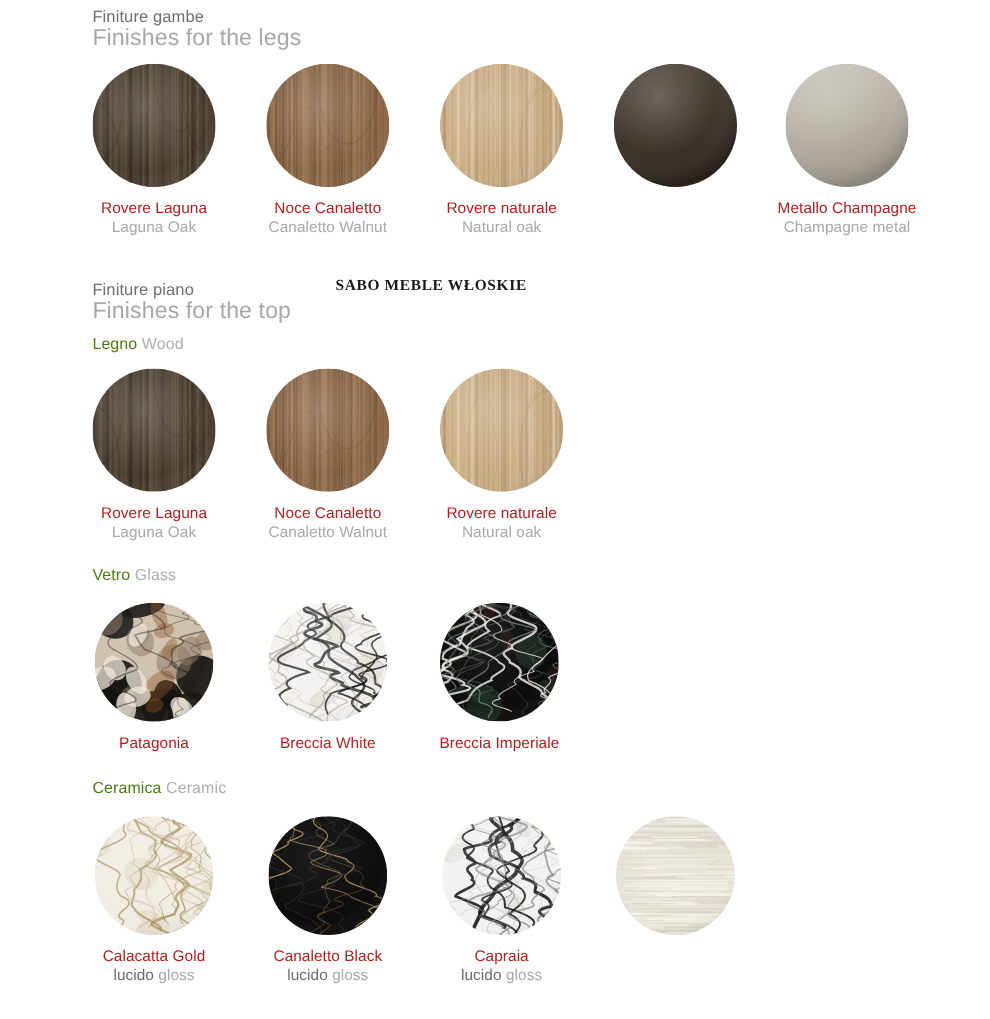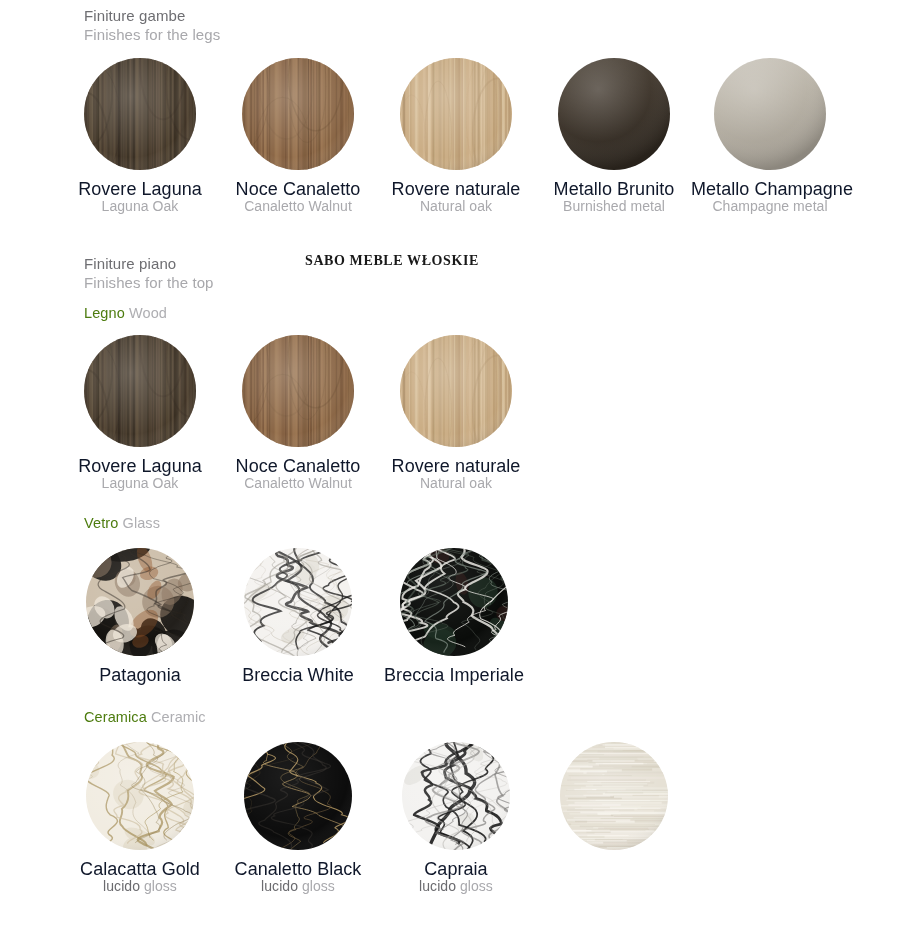--- a/index.html
+++ b/index.html
@@ -7,42 +7,42 @@
     width: 900px; height: 926px;
     background: #ffffff;
     font-family: "Liberation Sans", sans-serif;
     overflow: hidden;
   }
   .page { position: relative; width: 730px; height: 926px; }
 
   
   .sec-head { position: absolute; left: 84px; }
   .sec-head .it { font-size: 15px; color: #6e6e72; line-height: 19px; letter-spacing: .1px; }
-  .sec-head .en { font-size: 15px; color: #a8a8ac; line-height: 19px; letter-spacing: .1px; }
+  .sec-head .en { font-size: 21px; color: #a8a8ac; line-height: 19px; letter-spacing: .1px; }
 
   .sub-head { position: absolute; left: 84px; font-size: 14.5px; line-height: 18px; letter-spacing: .1px; }
   .sub-head .it { color: #4d7c0f; }
   .sub-head .en { color: #aeaeb2; }
 
   
   .watermark {
     position: absolute; left: 305px; top: 253px;
     font-family: "Liberation Serif", "DejaVu Serif", serif;
     font-weight: bold; 
     font-size: 14px; letter-spacing: .6px; color: #191919;
     white-space: nowrap;
   }
 
   
   .row { position: absolute; left: 0; width: 900px; }
   .cell { position: absolute; width: 158px; text-align: center; }
   .disc-wrap { width: 158px; display: flex; justify-content: center; }
   .disc { border-radius: 50%; overflow: hidden; display: block; }
   .cap { margin-top: 11px; }
-  .cap .l1 { display: block; font-size: 18px; line-height: 17px; color: #0f172a; letter-spacing: .05px; white-space: nowrap;}
+  .cap .l1 { display: block; font-size: 14px; line-height: 17px; color: #b91c1c; letter-spacing: .05px; white-space: nowrap;}
   .cap .l2 { display: block; font-size: 14px; line-height: 17px; color: #a9a9ad; letter-spacing: .05px; white-space: nowrap;}
   .cap .l2.dark { color: #6b6b6f; }
   .cap .l2 .em { color: #6b6b6f; }
 </style>
 </head>
 <body>
 
 <div class="page">
 
   <div class="sec-head" style="top:6px">
@@ -404,24 +404,20 @@
       </linearGradient>
       <radialGradient id="mg2-4" cx="36%" cy="28%" r="72%">
         <stop offset="0%" stop-color="#ffffff" stop-opacity="0.22"></stop>
         <stop offset="65%" stop-color="#ffffff" stop-opacity="0.02"></stop>
         <stop offset="100%" stop-color="#000000" stop-opacity="0.14"></stop>
       </radialGradient>
     </defs>
     <rect width="112" height="112" fill="url(#mg-3)"></rect>
     <rect width="112" height="112" fill="url(#mg2-4)"></rect>
   </svg></div>
-        </div>
-        <div class="cap">
-          <span class="l1">Metallo Brunito</span>
-          <span class="l2">Burnished metal</span>
         </div>
       </div>
       <div class="cell" style="left: 691px;">
         <div class="disc-wrap">
           <div class="disc" style="width: 112px; height: 112px;"><svg width="112" height="112" viewBox="0 0 112 112">
     <defs>
       <linearGradient id="mg-5" x1="0" y1="0" x2="0.25" y2="1">
         <stop offset="0%" stop-color="#cac5bb"></stop>
         <stop offset="45%" stop-color="#b9b3a7"></stop>
         <stop offset="100%" stop-color="#a39d92"></stop>

